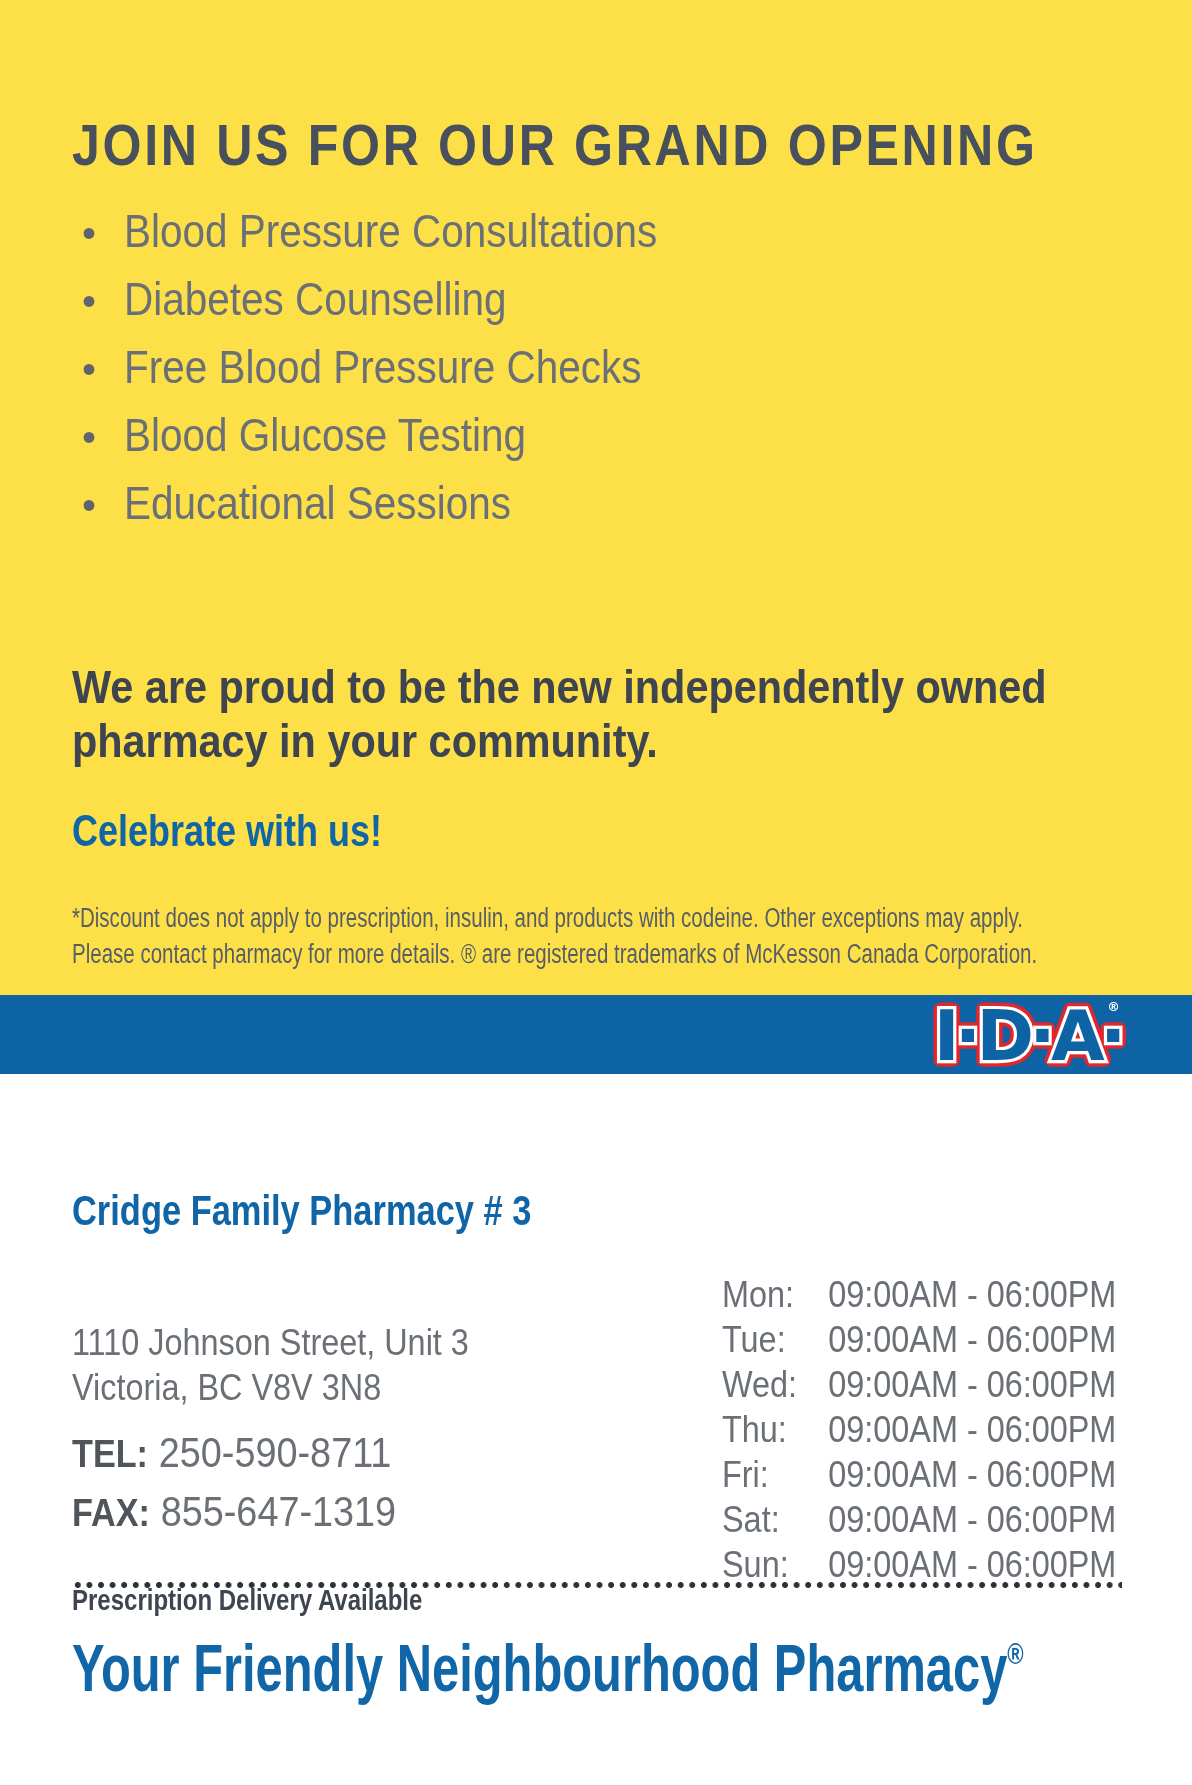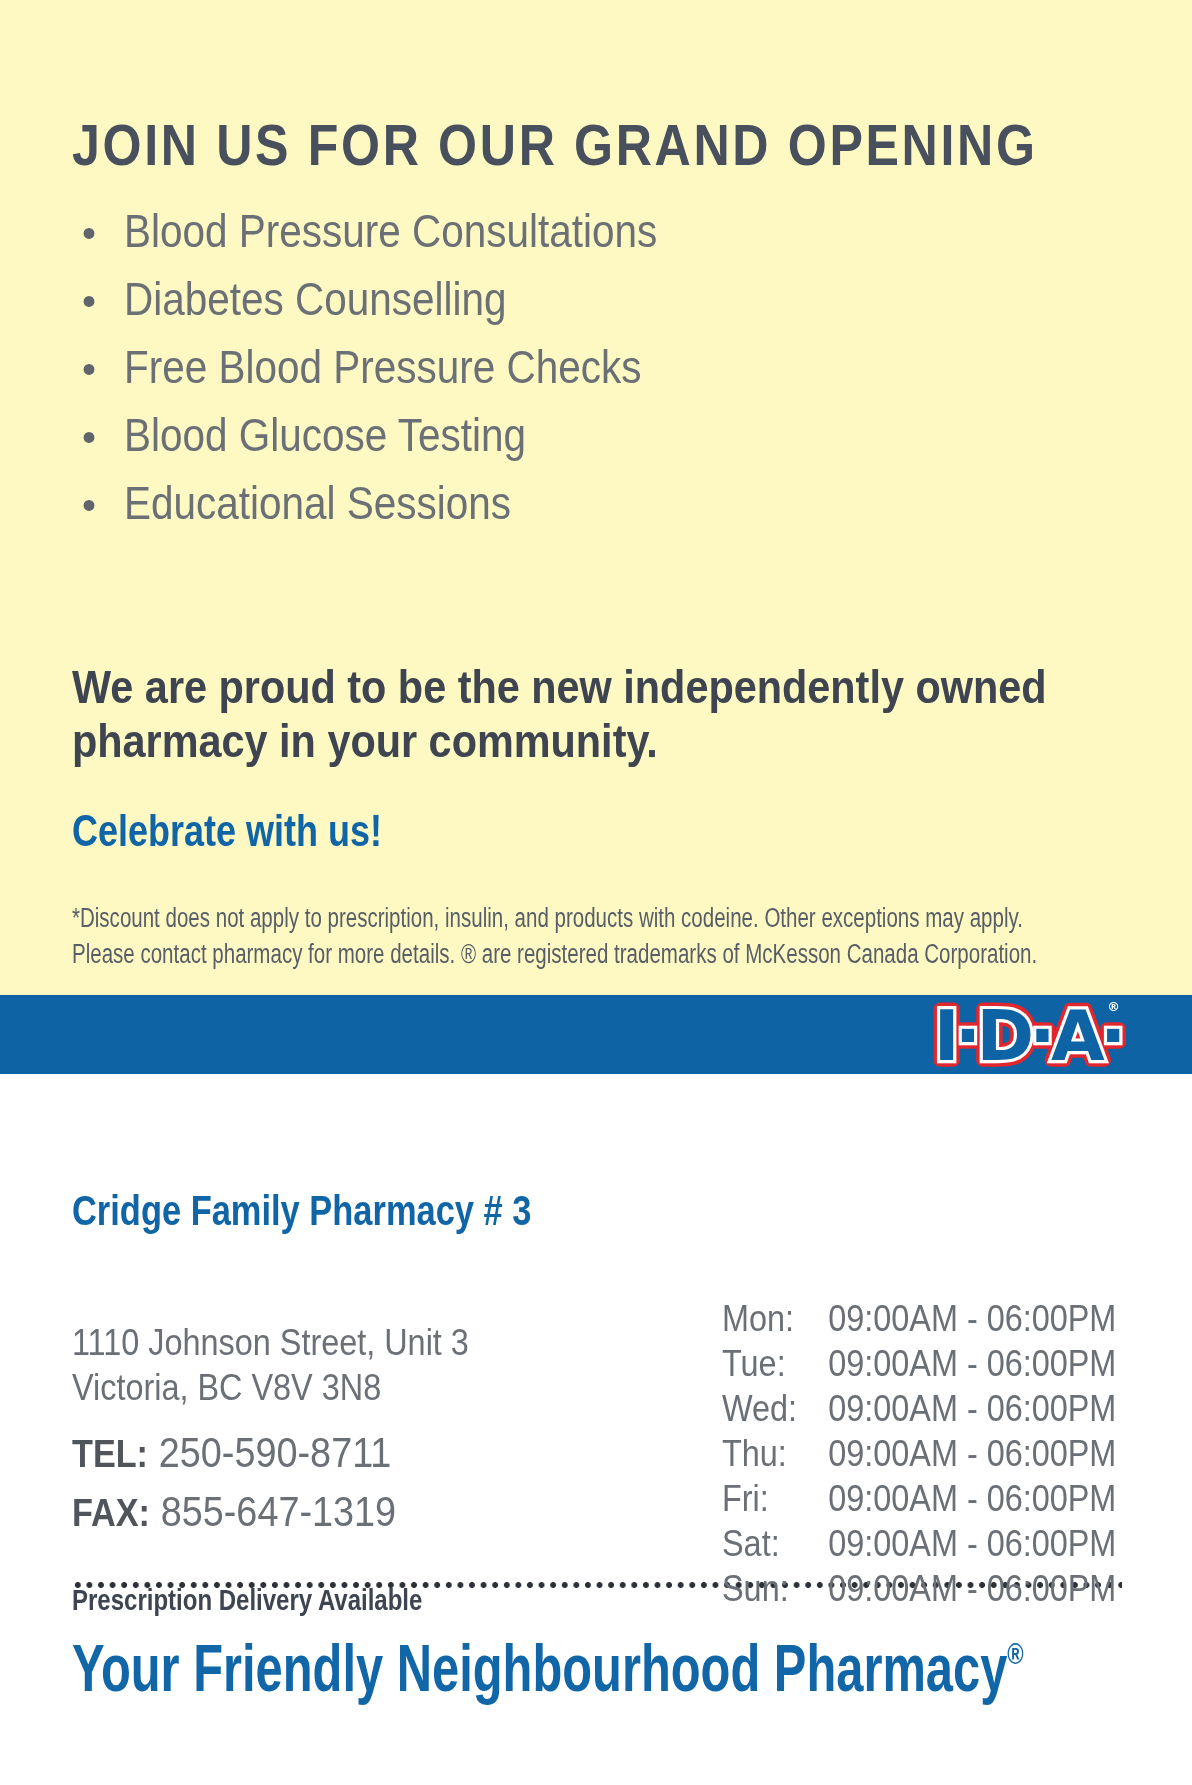--- a/index.html
+++ b/index.html
@@ -3,21 +3,21 @@
 <meta charset="utf-8">
 <style>
   * { margin:0; padding:0; box-sizing:border-box; }
   body { background:#ffffff; font-family:"Liberation Sans", sans-serif; }
   .page { width:1192px; height:1785px; overflow:hidden; background:#ffffff; }
 
   
   .cond { transform:scaleX(var(--sx,.88)); transform-origin:left top; }
 
   
-  .gray { height:995px; background:#fef9c3; padding:0 54px 0 72px; overflow:hidden; }
+  .gray { height:995px; background:#fde047; padding:0 54px 0 72px; overflow:hidden; }
   .heading { margin-top:112px; font-size:57px; line-height:66px; font-weight:bold;
              letter-spacing:3px; color:#47505c; white-space:nowrap; width:1100px; }
   .bullets { list-style:none; margin-top:20px; }
   .bullets li { display:flex; align-items:baseline; line-height:66px; }
   .dot { color:#60656b; font-size:40px; width:14px; margin-left:10px; flex:none; }
   .service { font-size:46px; color:#6b7076; margin-left:28px; white-space:nowrap;
              transform:scaleX(.88); transform-origin:left center; }
   .proud { margin-top:122px; font-size:46px; line-height:54px; font-weight:bold;
            color:#3e4551; white-space:pre-line; width:1200px; }
   .celebrate { margin-top:35px; font-size:45px; line-height:56px; font-weight:bold;
@@ -35,21 +35,21 @@
   .t-core { font-size:88px; letter-spacing:-6px; stroke:#ffffff; stroke-width:8px;
             paint-order:stroke; fill:#0e63a4; }
   .t-reg  { font-size:16px; fill:#ffffff; }
 
   
   .white { height:687px; background:#ffffff; padding:0 70px 0 72px; }
   .store-name { margin-top:112px; font-size:42px; line-height:50px; font-weight:bold;
                 color:#1065a7; white-space:nowrap; width:700px; }
   .cols { display:flex; margin-top:36px; height:315px; }
   .col-left { flex:1;margin-top:48px; }
-  .col-right { width:400px; flex:none;margin-top:24px; }
+  .col-right { width:400px; flex:none; }
 
   .addr { font-size:36px; line-height:45px; color:#6b7076; width:640px; }
   .addr span { display:block; white-space:nowrap; }
   .telfax { margin-top:18px; width:640px; }
   .trow { line-height:50px; white-space:nowrap; }
   .lbl { font-size:38px; font-weight:bold; color:#50555c; }
   .num { font-size:42px; color:#6b7076; margin-left:12px; }
   .delivery { margin-top:33px; font-size:30px; line-height:42px; font-weight:bold;
               color:#3e4551; white-space:nowrap; width:560px; }
 

